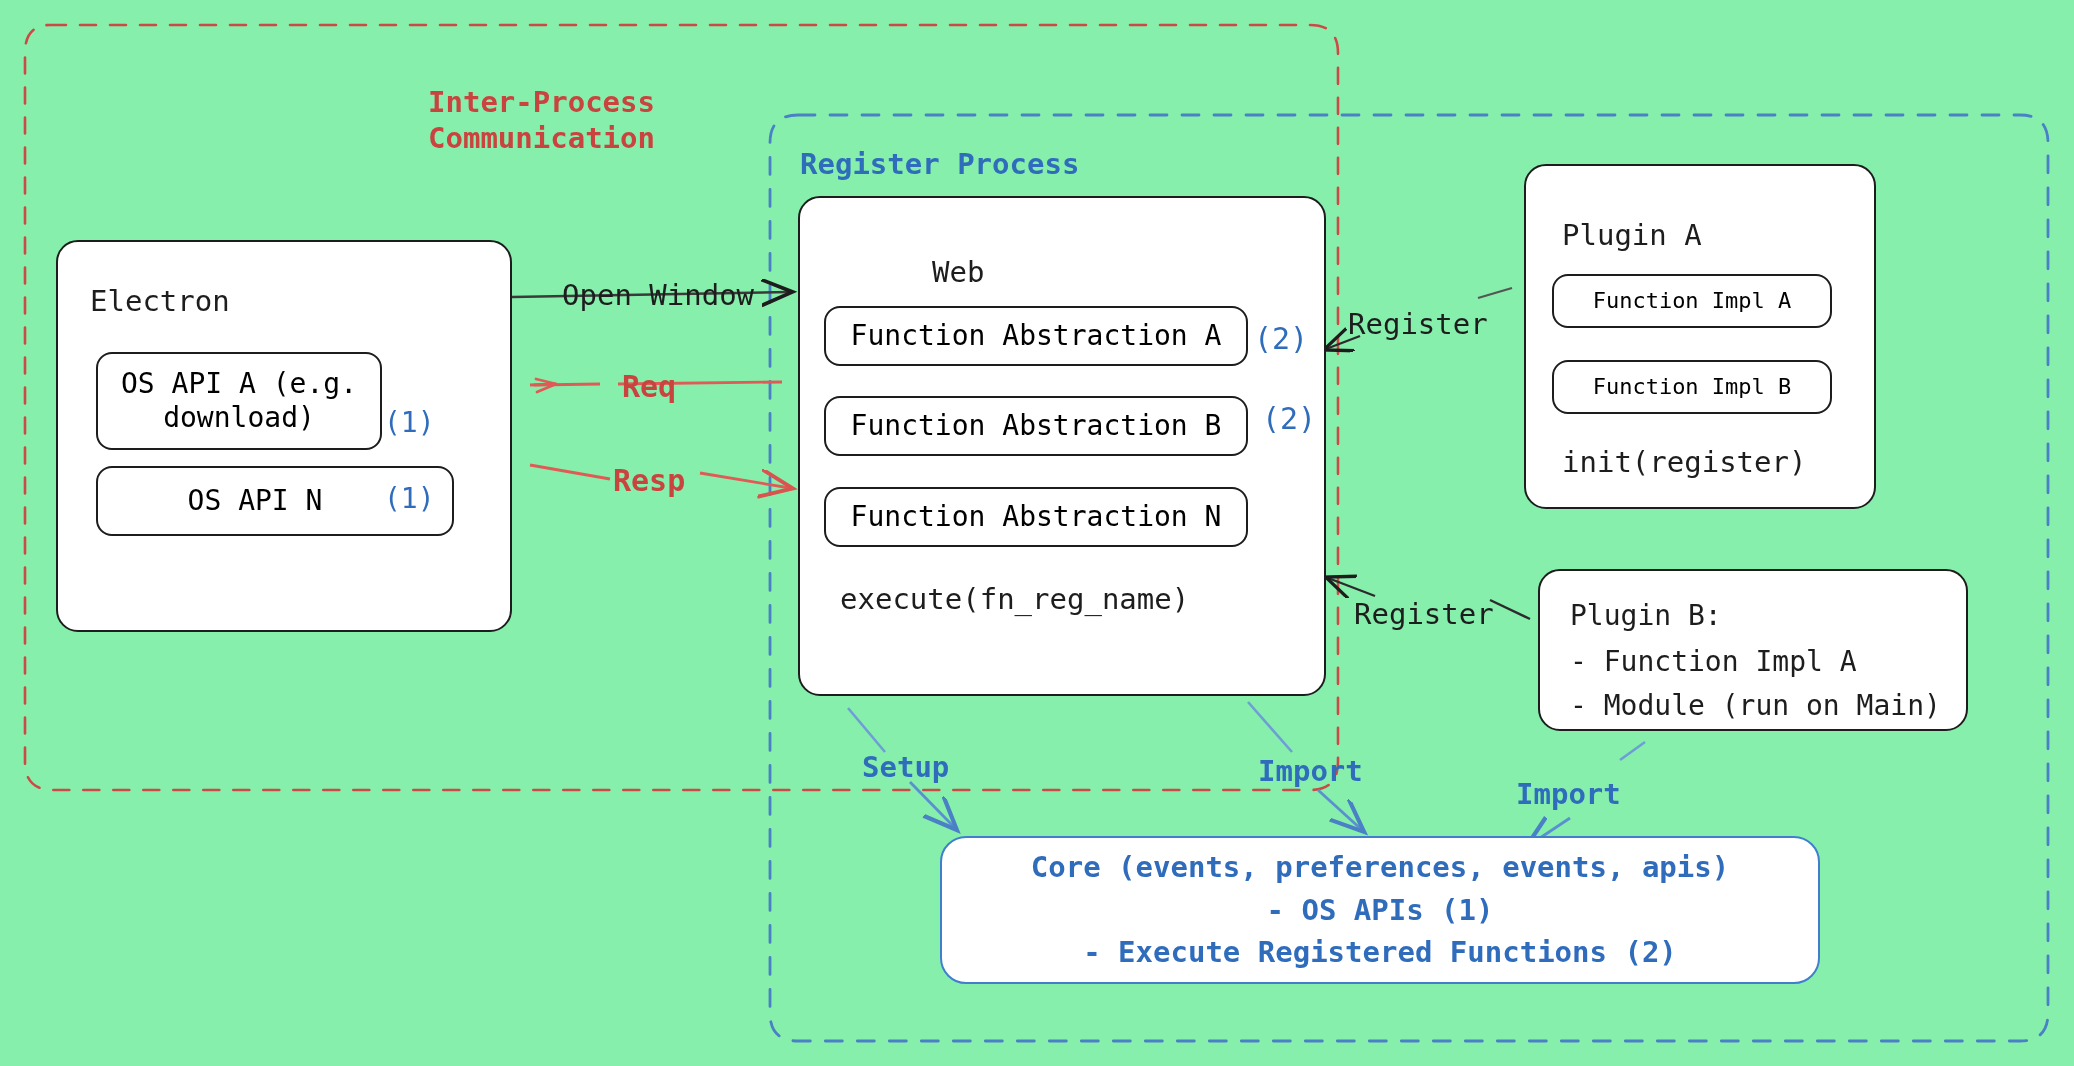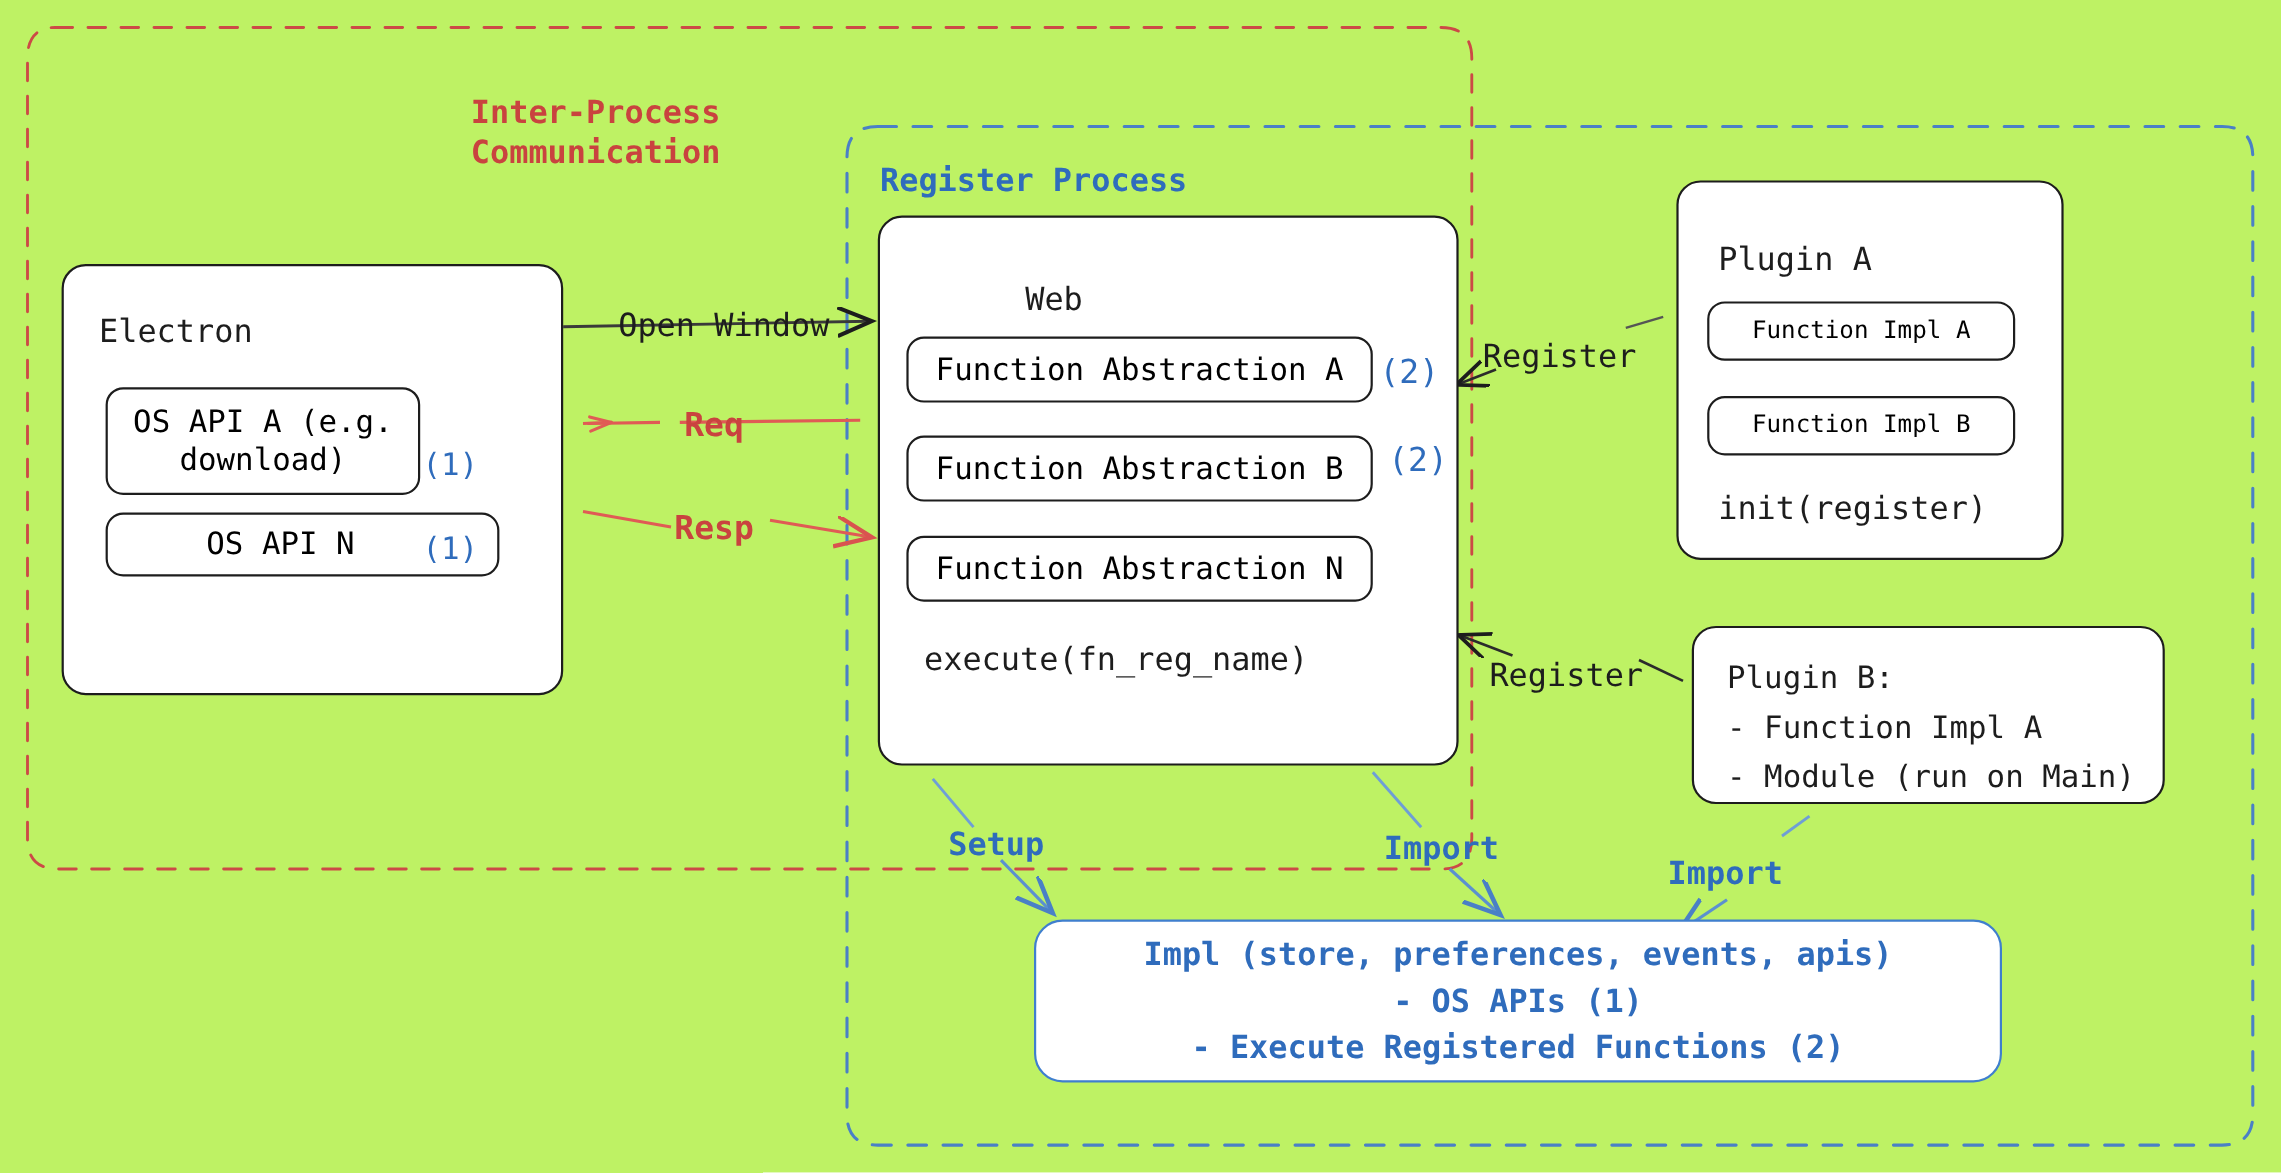--- a/index.html
+++ b/index.html
@@ -4,21 +4,21 @@
 <style>
   html, body {
     margin: 0;
     padding: 0;
     background: #ffffff;
   }
   #stage {
     position: relative;
     width: 2074px;
     height: 1066px;
-    background: #bef264;
+    background: #86efac;
     font-family: "DejaVu Sans Mono", "Liberation Mono", monospace;
     overflow: hidden;
   }
   #wires {
     position: absolute;
     left: 0; top: 0;
     width: 2074px;
     height: 1066px;
     pointer-events: none;
   }
@@ -150,21 +150,21 @@
   <div class="box" style="left:56px; top:240px; width:456px; height:392px;">
   </div>
   <div class="lbl mono-29" style="left:90px; top:283px;">Electron</div>
 
   <div class="inner-box mono-28" style="left:96px; top:352px; width:286px; height:98px;">
     <span>OS API A (e.g.
 download)</span>
   </div>
   <div class="lbl lbl-blue mono-28" style="left:384px; top:405px;">(1)</div>
 
-  <div class="inner-box mono-28" style="left:96px; top:466px; width:358px; height:58px;text-align:center;">
+  <div class="inner-box mono-28" style="left:96px; top:466px; width:358px; height:70px;text-align:center;">
     <span style="position:relative; left:-20px;">OS API N</span>
   </div>
   <div class="lbl lbl-blue mono-28" style="left:384px; top:481px;">(1)</div>
 
   <div class="lbl mono-29" style="left:562px; top:277px;">Open Window</div>
   <div class="lbl lbl-red mono-30 bold" style="left:622px; top:368px;">Req</div>
   <div class="lbl lbl-red mono-30 bold" style="left:613px; top:462px;">Resp</div>
 
   <div class="box" style="left:798px; top:196px; width:528px; height:500px;">
   </div>
@@ -207,18 +207,18 @@
   </div>
   <div class="lbl mono-28" style="left:1570px; top:598px;">Plugin B:</div>
   <div class="lbl mono-28" style="left:1570px; top:644px;">- Function Impl A</div>
   <div class="lbl mono-28" style="left:1570px; top:688px;">- Module (run on Main)</div>
 
   <div class="lbl lbl-blue mono-29 bold" style="left:862px; top:749px;">Setup</div>
   <div class="lbl lbl-blue mono-29 bold" style="left:1258px; top:753px;">Import</div>
   <div class="lbl lbl-blue mono-29 bold" style="left:1516px; top:776px;">Import</div>
 
   <div class="core-box" style="left:940px; top:836px; width:880px; height:148px;">
-    <span class="core-line">Impl (store, preferences, events, apis)</span>
+    <span class="core-line">Core (events, preferences, events, apis)</span>
     <span class="core-line">- OS APIs (1)</span>
     <span class="core-line">- Execute Registered Functions (2)</span>
   </div>
 
 </div>
 
 </body></html>

